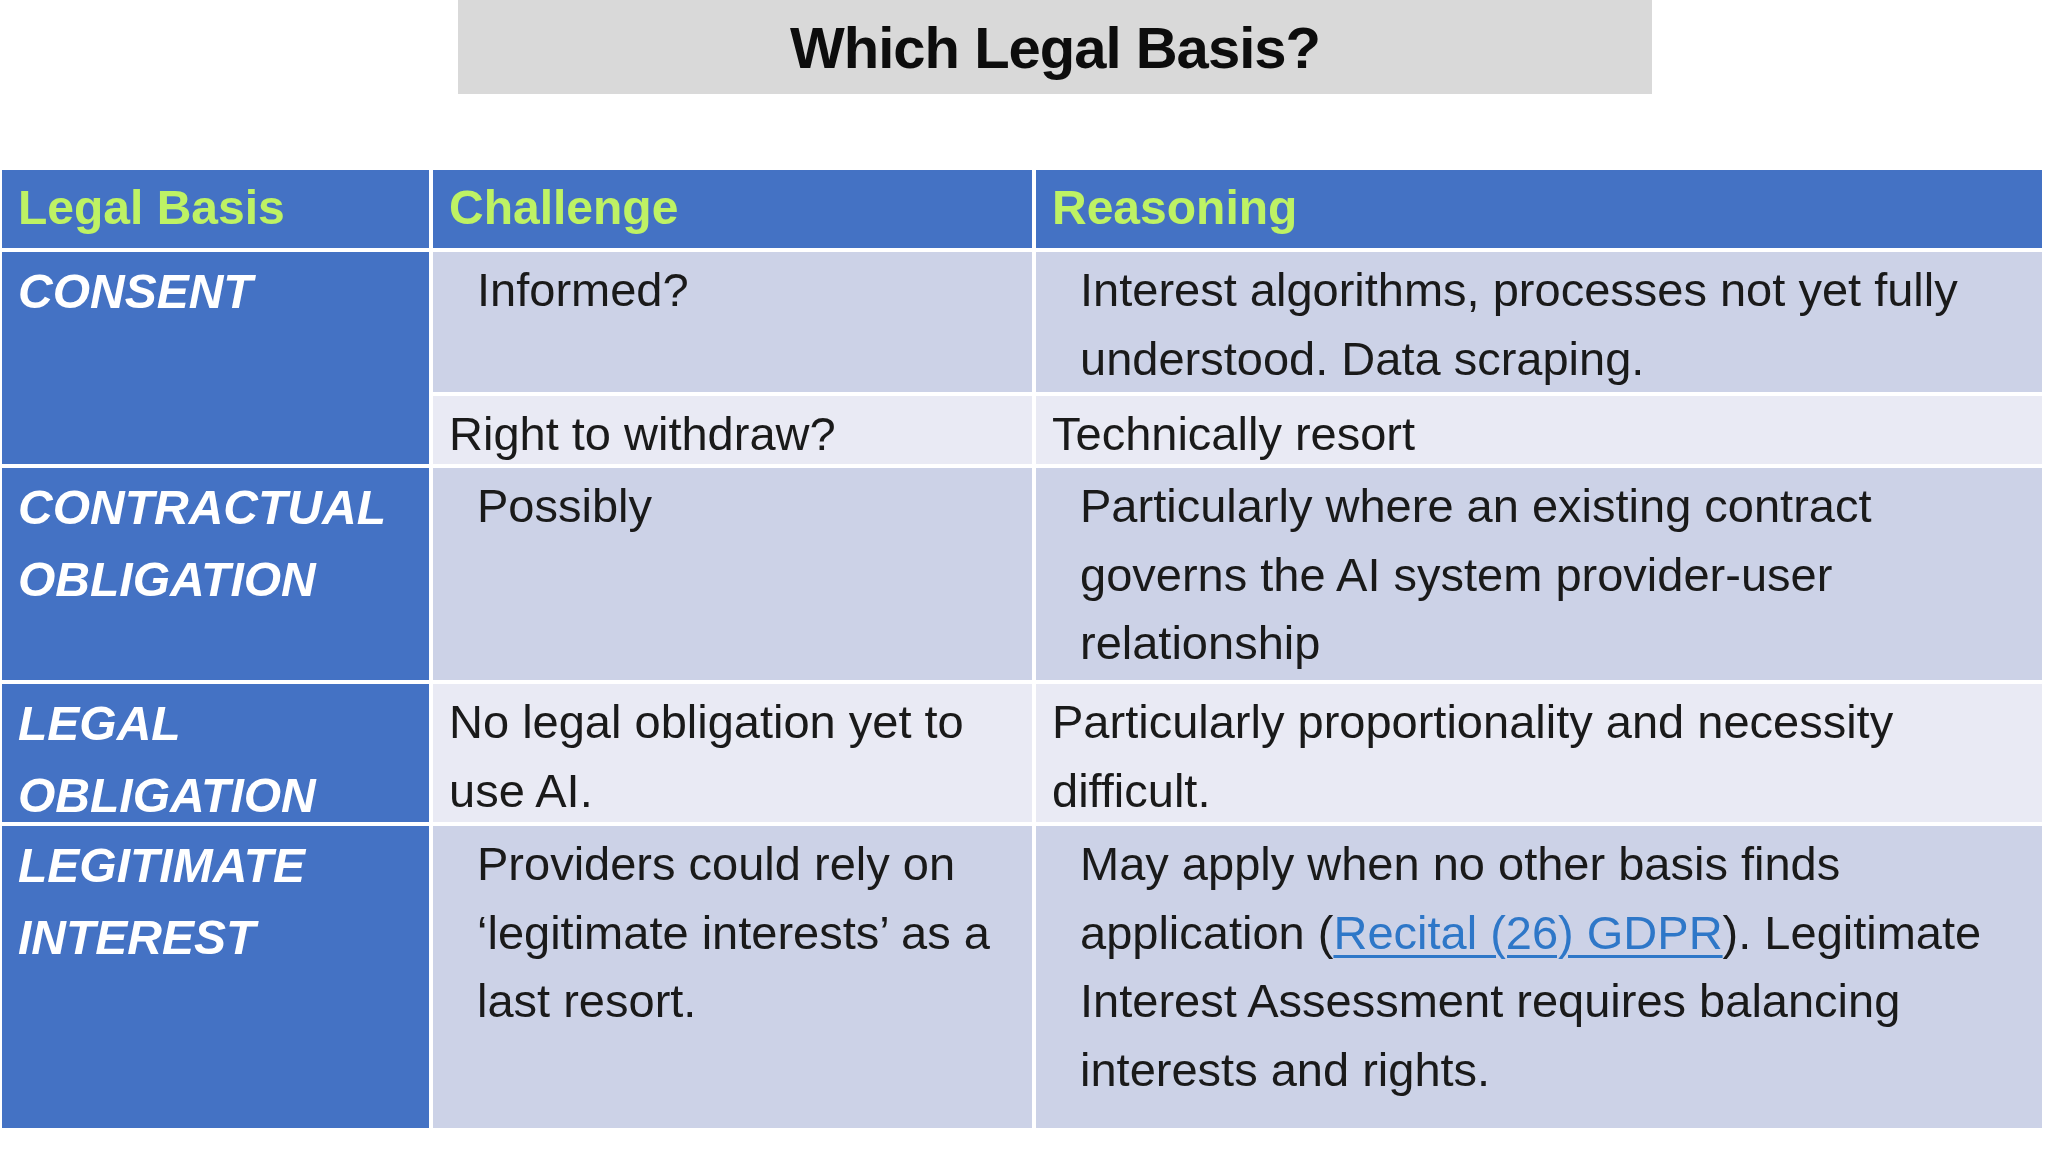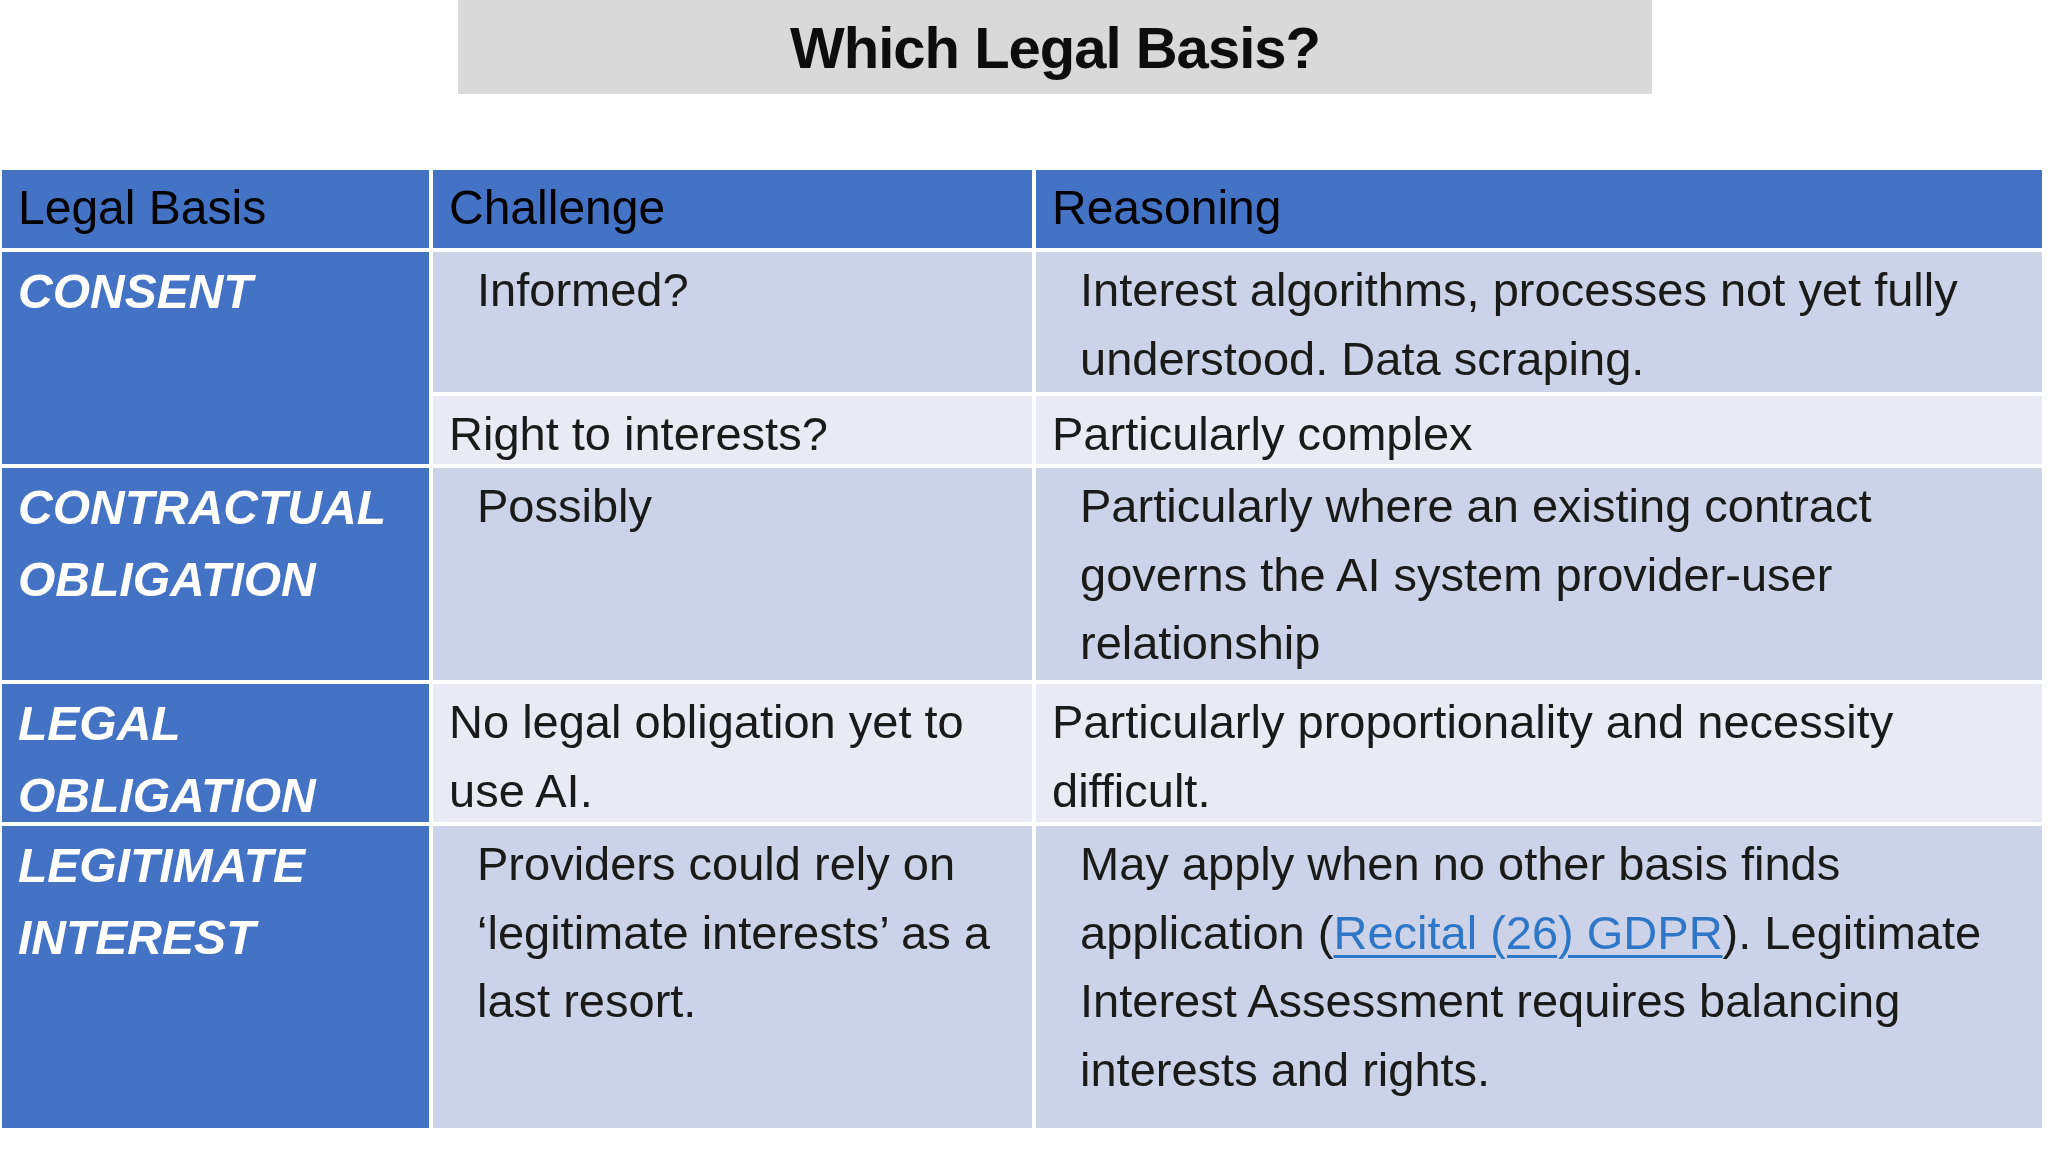--- a/index.html
+++ b/index.html
@@ -46,23 +46,23 @@
     gap: 4px;
     background: transparent;
   }
   .cell {
     box-sizing: border-box;
     padding: 4px 16px 8px 16px;
     overflow: hidden;
   }
   .hdr {
     background: #4472c4;
-    color: #000000;
+    color: #bef264;
     font-size: 48px;
-    font-weight: normal;
+    font-weight: bold;
     line-height: 1.4;
   }
   .basis {
     background: #4472c4;
     color: #ffffff;
     font-size: 48px;
     font-weight: bold;
     font-style: italic;
     line-height: 1.5;
   }
@@ -96,22 +96,22 @@
   <div class="basis-table">
 
     <div class="cell hdr">Legal Basis</div>
     <div class="cell hdr">Challenge</div>
     <div class="cell hdr">Reasoning</div>
 
     <div class="cell basis span2">CONSENT</div>
     <div class="cell body-cell band-dark">Informed?</div>
     <div class="cell body-cell band-dark">Interest algorithms, processes not yet fully understood. Data scraping.</div>
 
-    <div class="cell body-cell band-light">Right to interests?</div>
-    <div class="cell body-cell band-light">Particularly complex</div>
+    <div class="cell body-cell band-light">Right to withdraw?</div>
+    <div class="cell body-cell band-light">Technically resort</div>
 
     <div class="cell basis">CONTRACTUAL OBLIGATION</div>
     <div class="cell body-cell band-dark">Possibly</div>
     <div class="cell body-cell band-dark">Particularly where an existing contract governs the AI system provider-user relationship</div>
 
     <div class="cell basis">LEGAL OBLIGATION</div>
     <div class="cell body-cell band-light">No legal obligation yet to use AI.</div>
     <div class="cell body-cell band-light">Particularly proportionality and necessity difficult.</div>
 
     <div class="cell basis">LEGITIMATE INTEREST</div>

